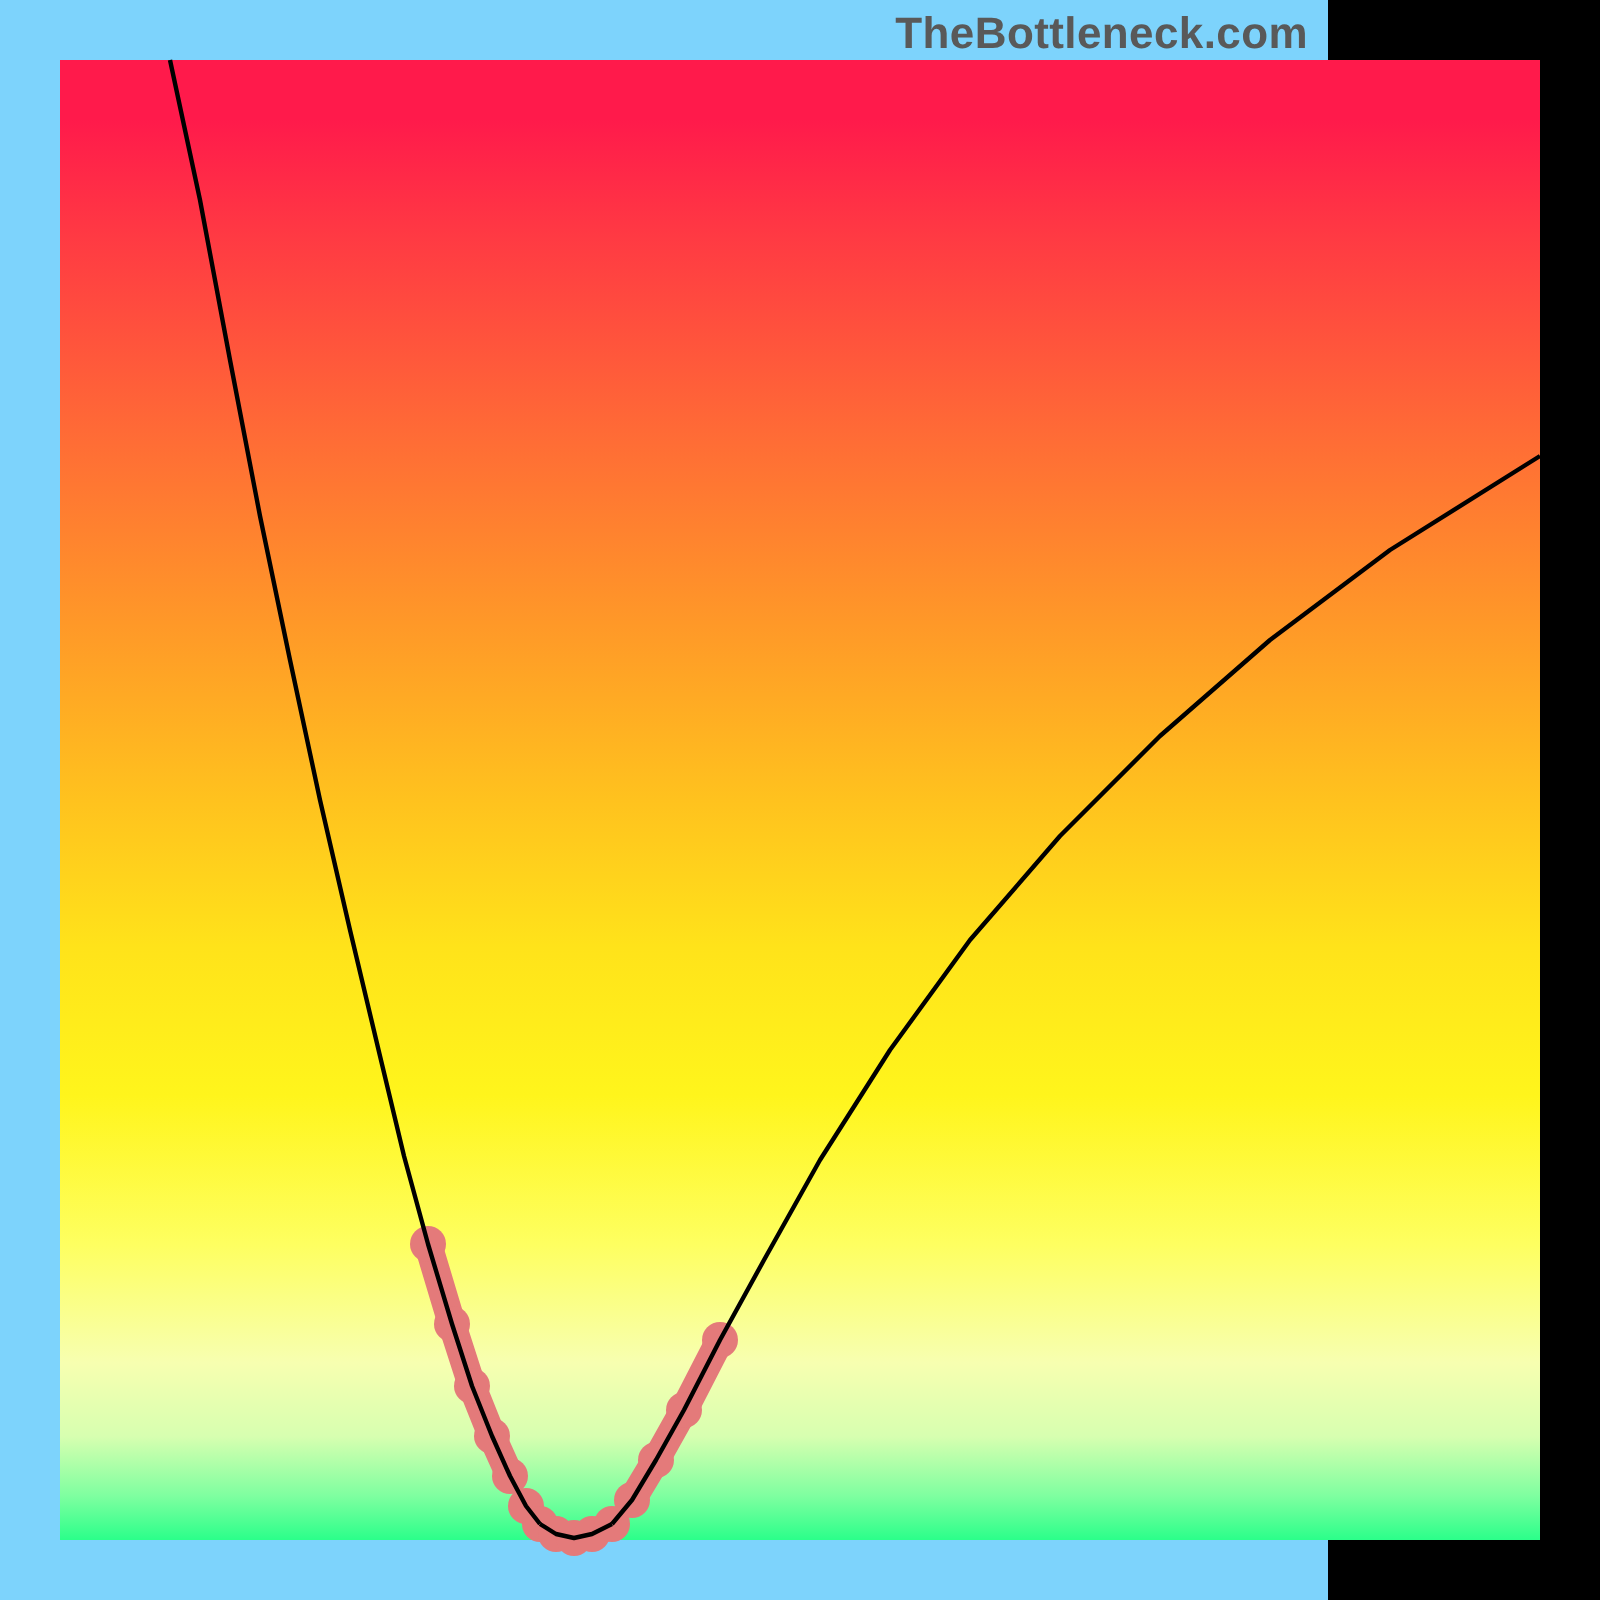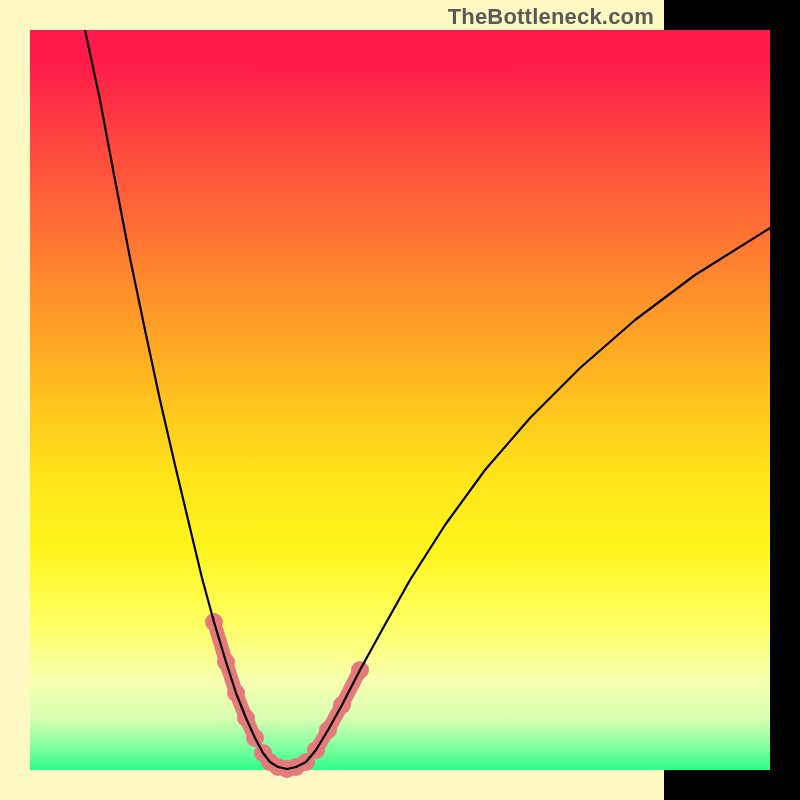--- a/index.html
+++ b/index.html
@@ -10,21 +10,21 @@
     overflow: hidden;
     background: #000;
     font-family: Arial, Helvetica, sans-serif;
   }
   .frame {
     position: absolute;
     top: 0;
     left: 0;
     width: 664px;
     height: 800px;
-    background: #fef9c3;
+    background: #7dd3fc;
   }
   .plot {
     position: absolute;
     top: 30px;
     left: 30px;
     width: 740px;
     height: 740px;
   }
   .gradient {
     position: absolute;

